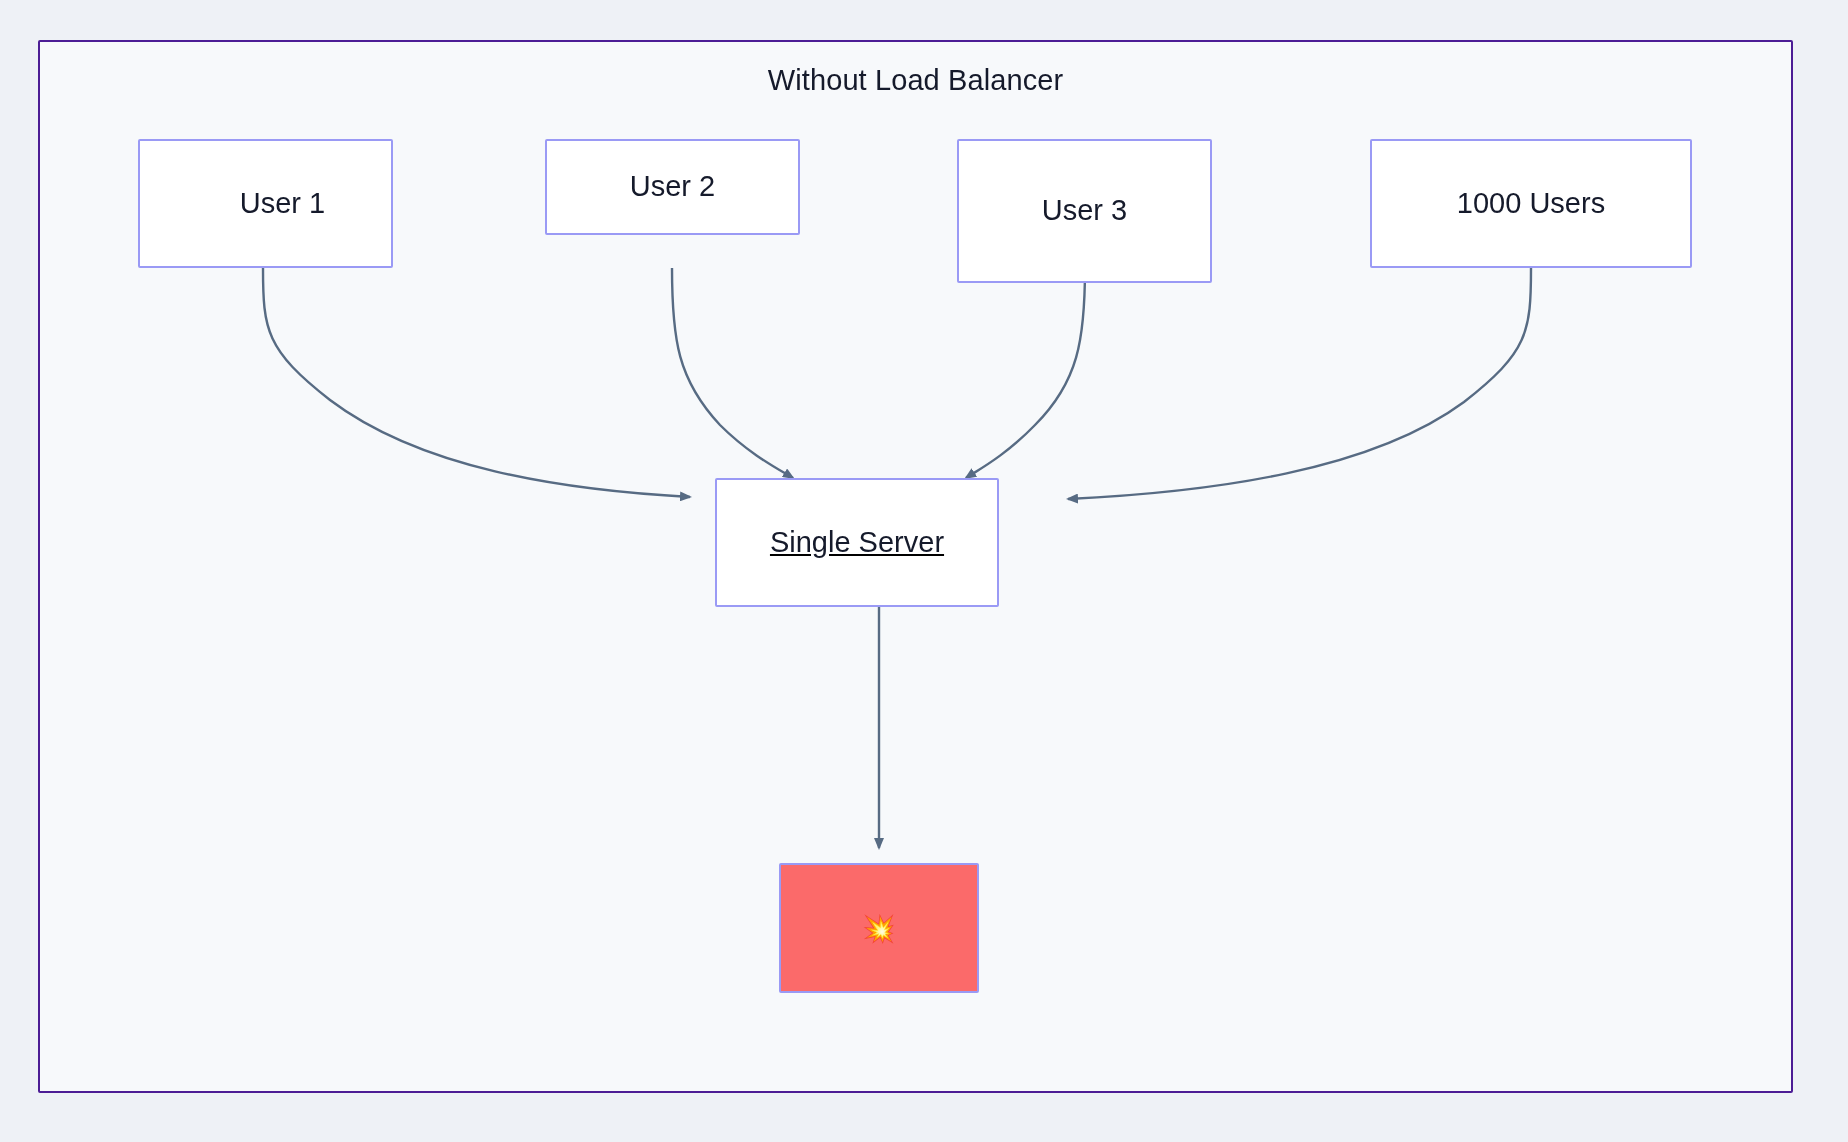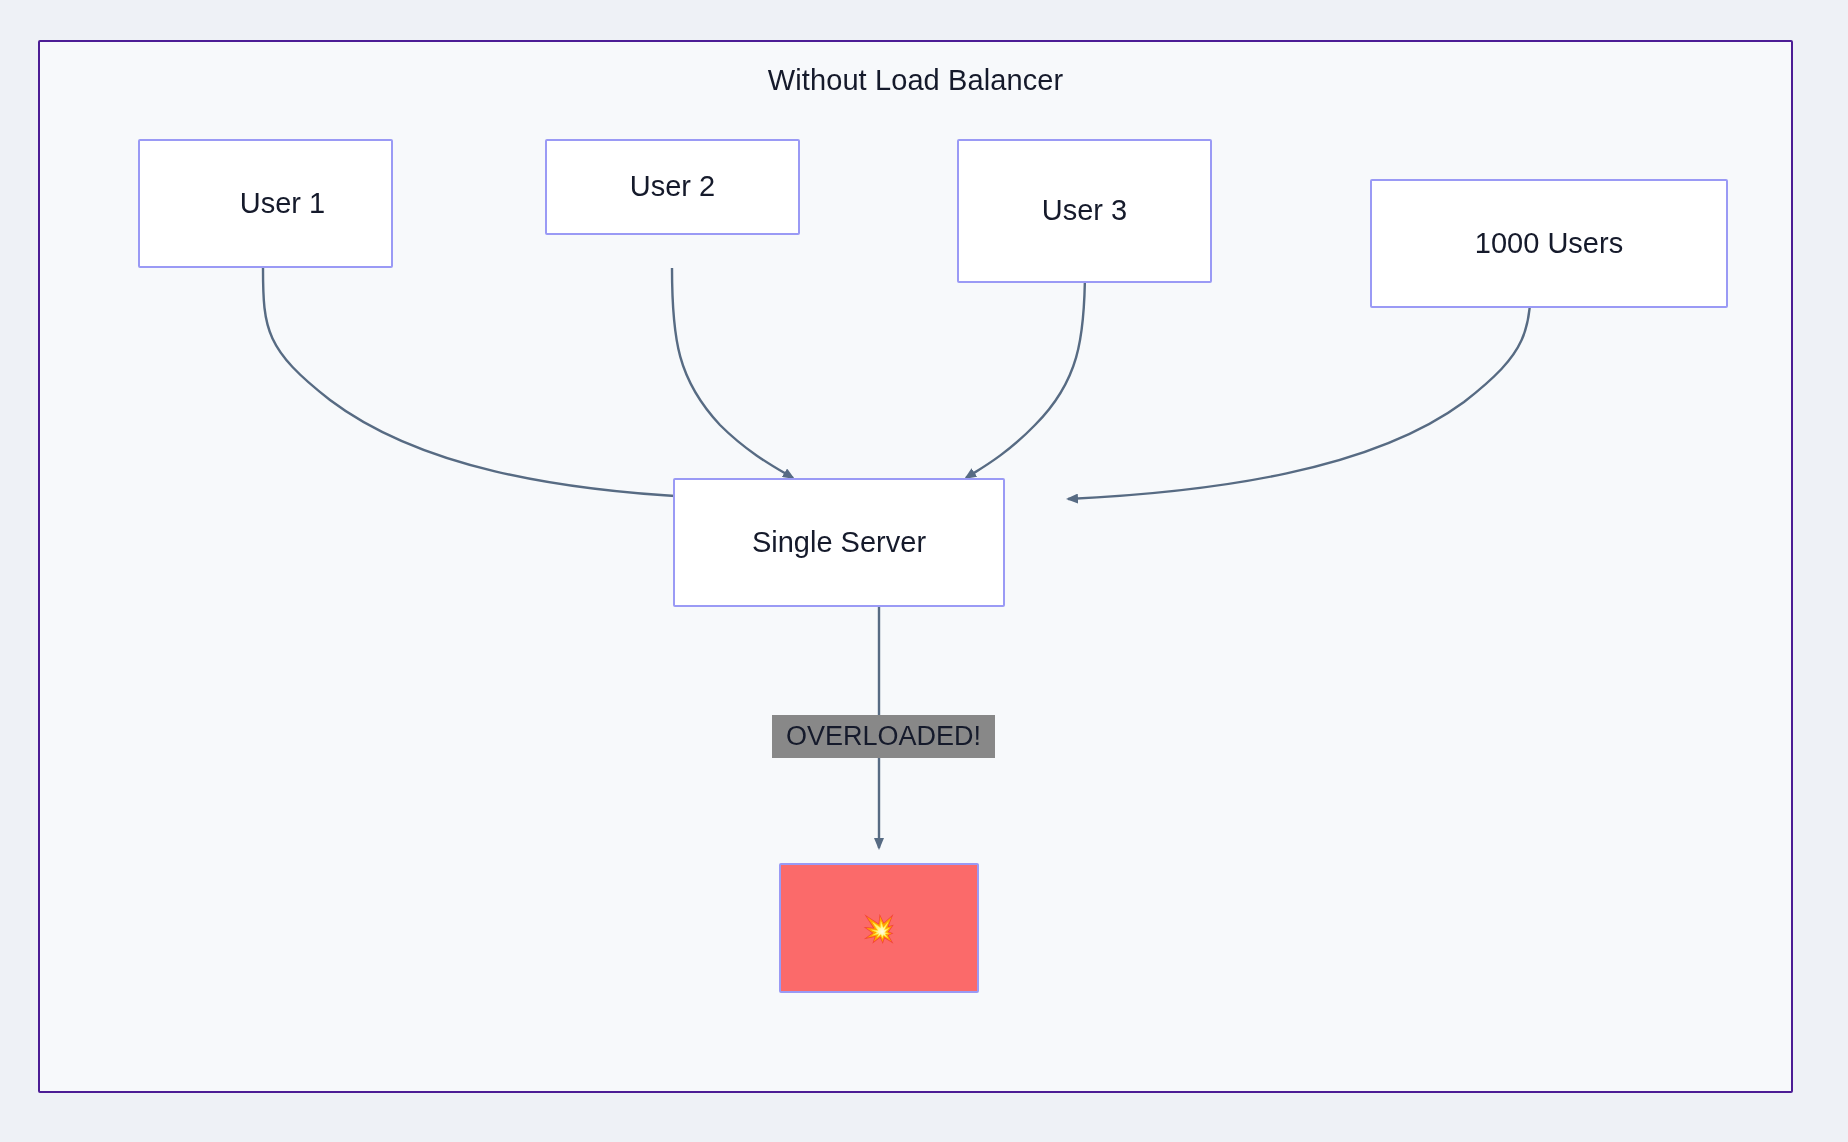--- a/index.html
+++ b/index.html
@@ -61,22 +61,22 @@
   }
   .node-label {
     font-size: 29px;
     color: #151a2b;
     line-height: 1.1;
     white-space: nowrap;
   }
   #node-user1 { left: 138px; top: 139px; width: 255px; height: 129px; padding-left: 34px; }
   #node-user2 { left: 545px; top: 139px; width: 255px; height: 96px; }
   #node-user3 { left: 957px; top: 139px; width: 255px; height: 144px; }
-  #node-users1000 { left: 1370px; top: 139px; width: 358px; height: 129px; margin-top: 40px; }
-  #node-server { left: 673px; top: 478px; width: 332px; height: 129px; }
+  #node-users1000 { left: 1370px; top: 139px; width: 322px; height: 129px; }
+  #node-server { left: 715px; top: 478px; width: 284px; height: 129px; text-decoration: underline; }
   #node-crash {
     left: 779px; top: 863px; width: 200px; height: 130px;
     background: #fb6a6a;
   }
   .crash-emoji {
     font-size: 27px;
     line-height: 1;
     font-family: "DejaVu Sans", sans-serif;
   }
   .edge-label {
@@ -138,17 +138,14 @@
   </div>
 
   <div class="node" id="node-server">
     <span class="node-label">Single Server</span>
   </div>
 
   <div class="node" id="node-crash">
     <span class="crash-emoji">💥</span>
   </div>
 
-  <div class="edge-label">
-    <span>OVERLOADED!</span>
-  </div>
 
 </div>
 
 </body></html>

